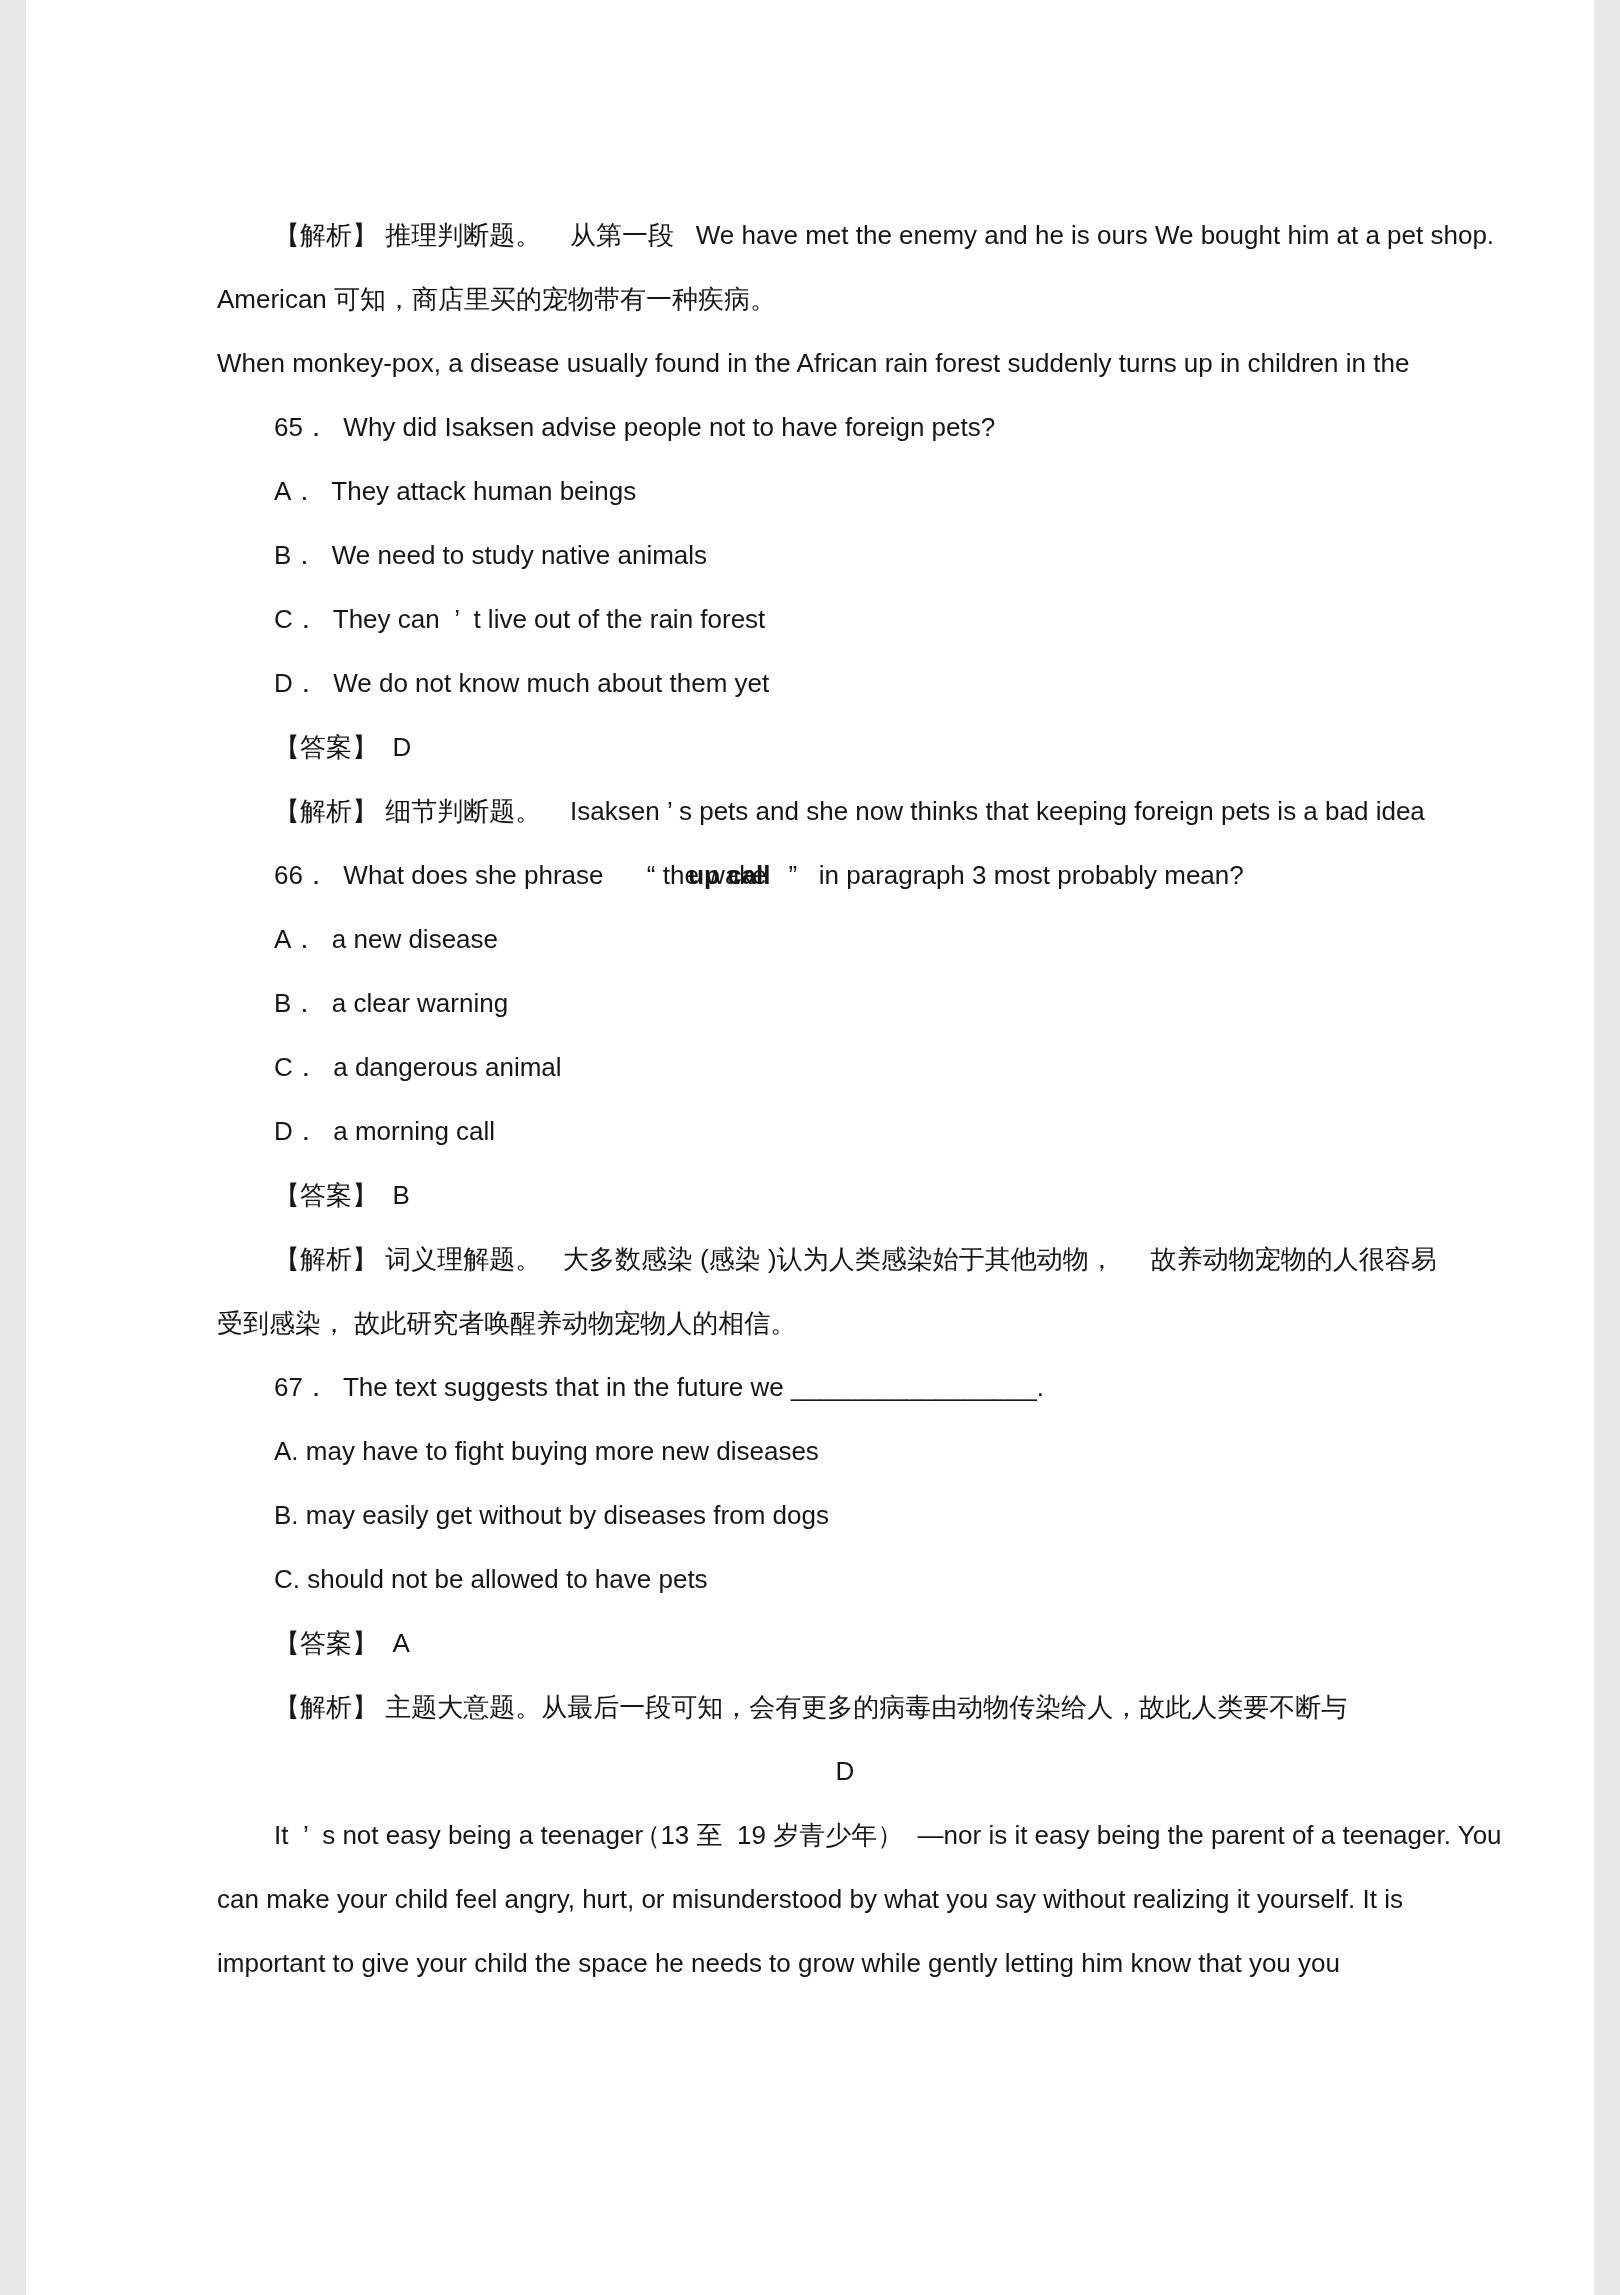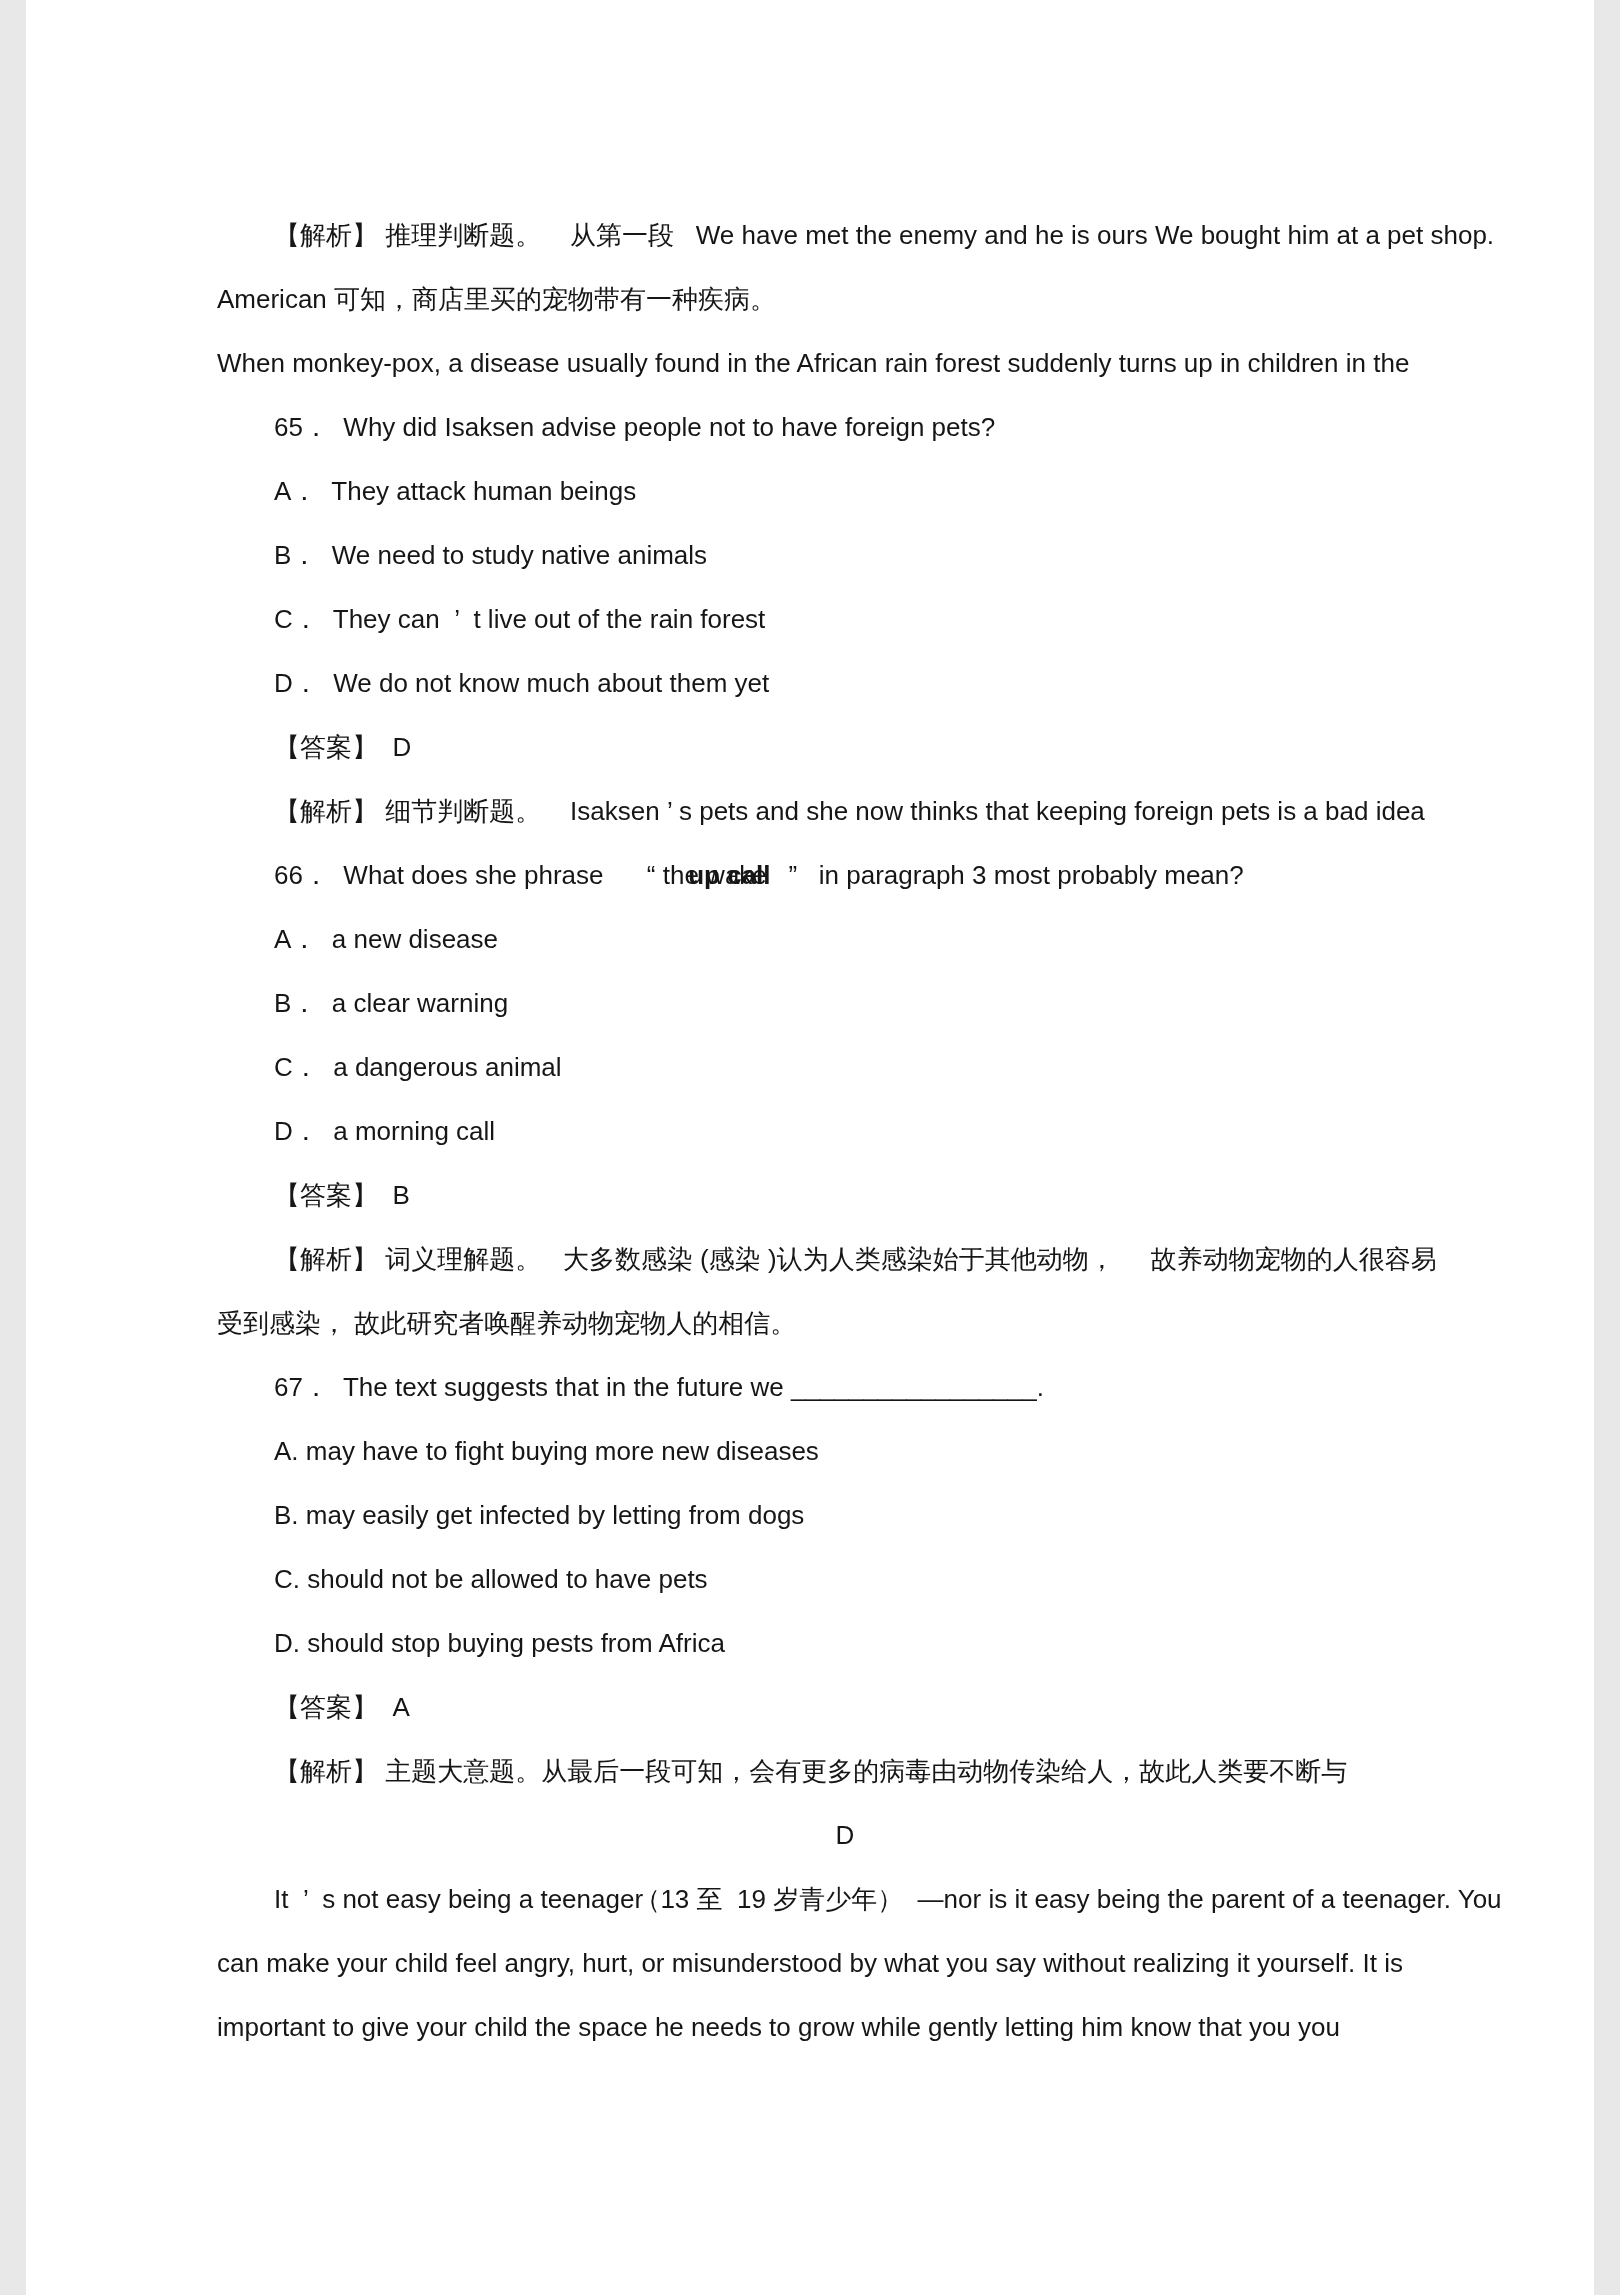--- a/index.html
+++ b/index.html
@@ -62,23 +62,22 @@
       <div class="line indent"><span>66．  What does she phrase      “ </span><span class="ovl"><span>the wake</span><span class="ovl-top" style="left: 25.4px; font-weight: bold;">up call</span></span><span>   ”   in paragraph 3 most probably mean?</span></div>
       <div class="line indent"><span>A．  a new disease</span></div>
       <div class="line indent"><span>B．  a clear warning</span></div>
       <div class="line indent"><span>C．  a dangerous animal</span></div>
       <div class="line indent"><span>D．  a morning call</span></div>
       <div class="line indent"><span>【答案】  B</span></div>
       <div class="line indent"><span>【解析】 词义理解题。   大多数感染 (感染 )认为人类感染始于其他动物，     故养动物宠物的人很容易</span></div>
       <div class="line"><span>受到感染， 故此研究者唤醒养动物宠物人的相信。</span></div>
       <div class="line indent"><span>67．  The text suggests that in the future we _________________.</span></div>
       <div class="line indent"><span>A. may have to fight buying more new diseases</span></div>
-      <div class="line indent"><span>B. may easily get infected by letting from dogs</span></div>
+      <div class="line indent"><span>B. may easily get without by diseases from dogs</span></div>
       <div class="line indent"><span>C. should not be allowed to have pets</span></div>
-      <div class="line indent"><span>D. should stop buying pests from Africa</span></div>
       <div class="line indent"><span>【答案】  A</span></div>
       <div class="line indent"><span>【解析】 主题大意题。从最后一段可知，会有更多的病毒由动物传染给人，故此人类要不断与</span></div>
       <div class="line center"><span>D</span></div>
       <div class="line indent"><span>It  ’  s not easy being a teenage</span><span class="ovl"><span>（13</span><span class="ovl-top" style="left: 0px;">r</span></span><span> 至  19 岁青少年）  —nor is it easy being the parent of a teenager. You</span></div>
       <div class="line"><span>can make your child feel angry, hurt, or misunderstood by what you say without realizing it yourself. It is</span></div>
       <div class="line"><span>important to give your child the space he needs to grow while gently letting him know that you you</span></div>
     </div>
 </div>
 
 

